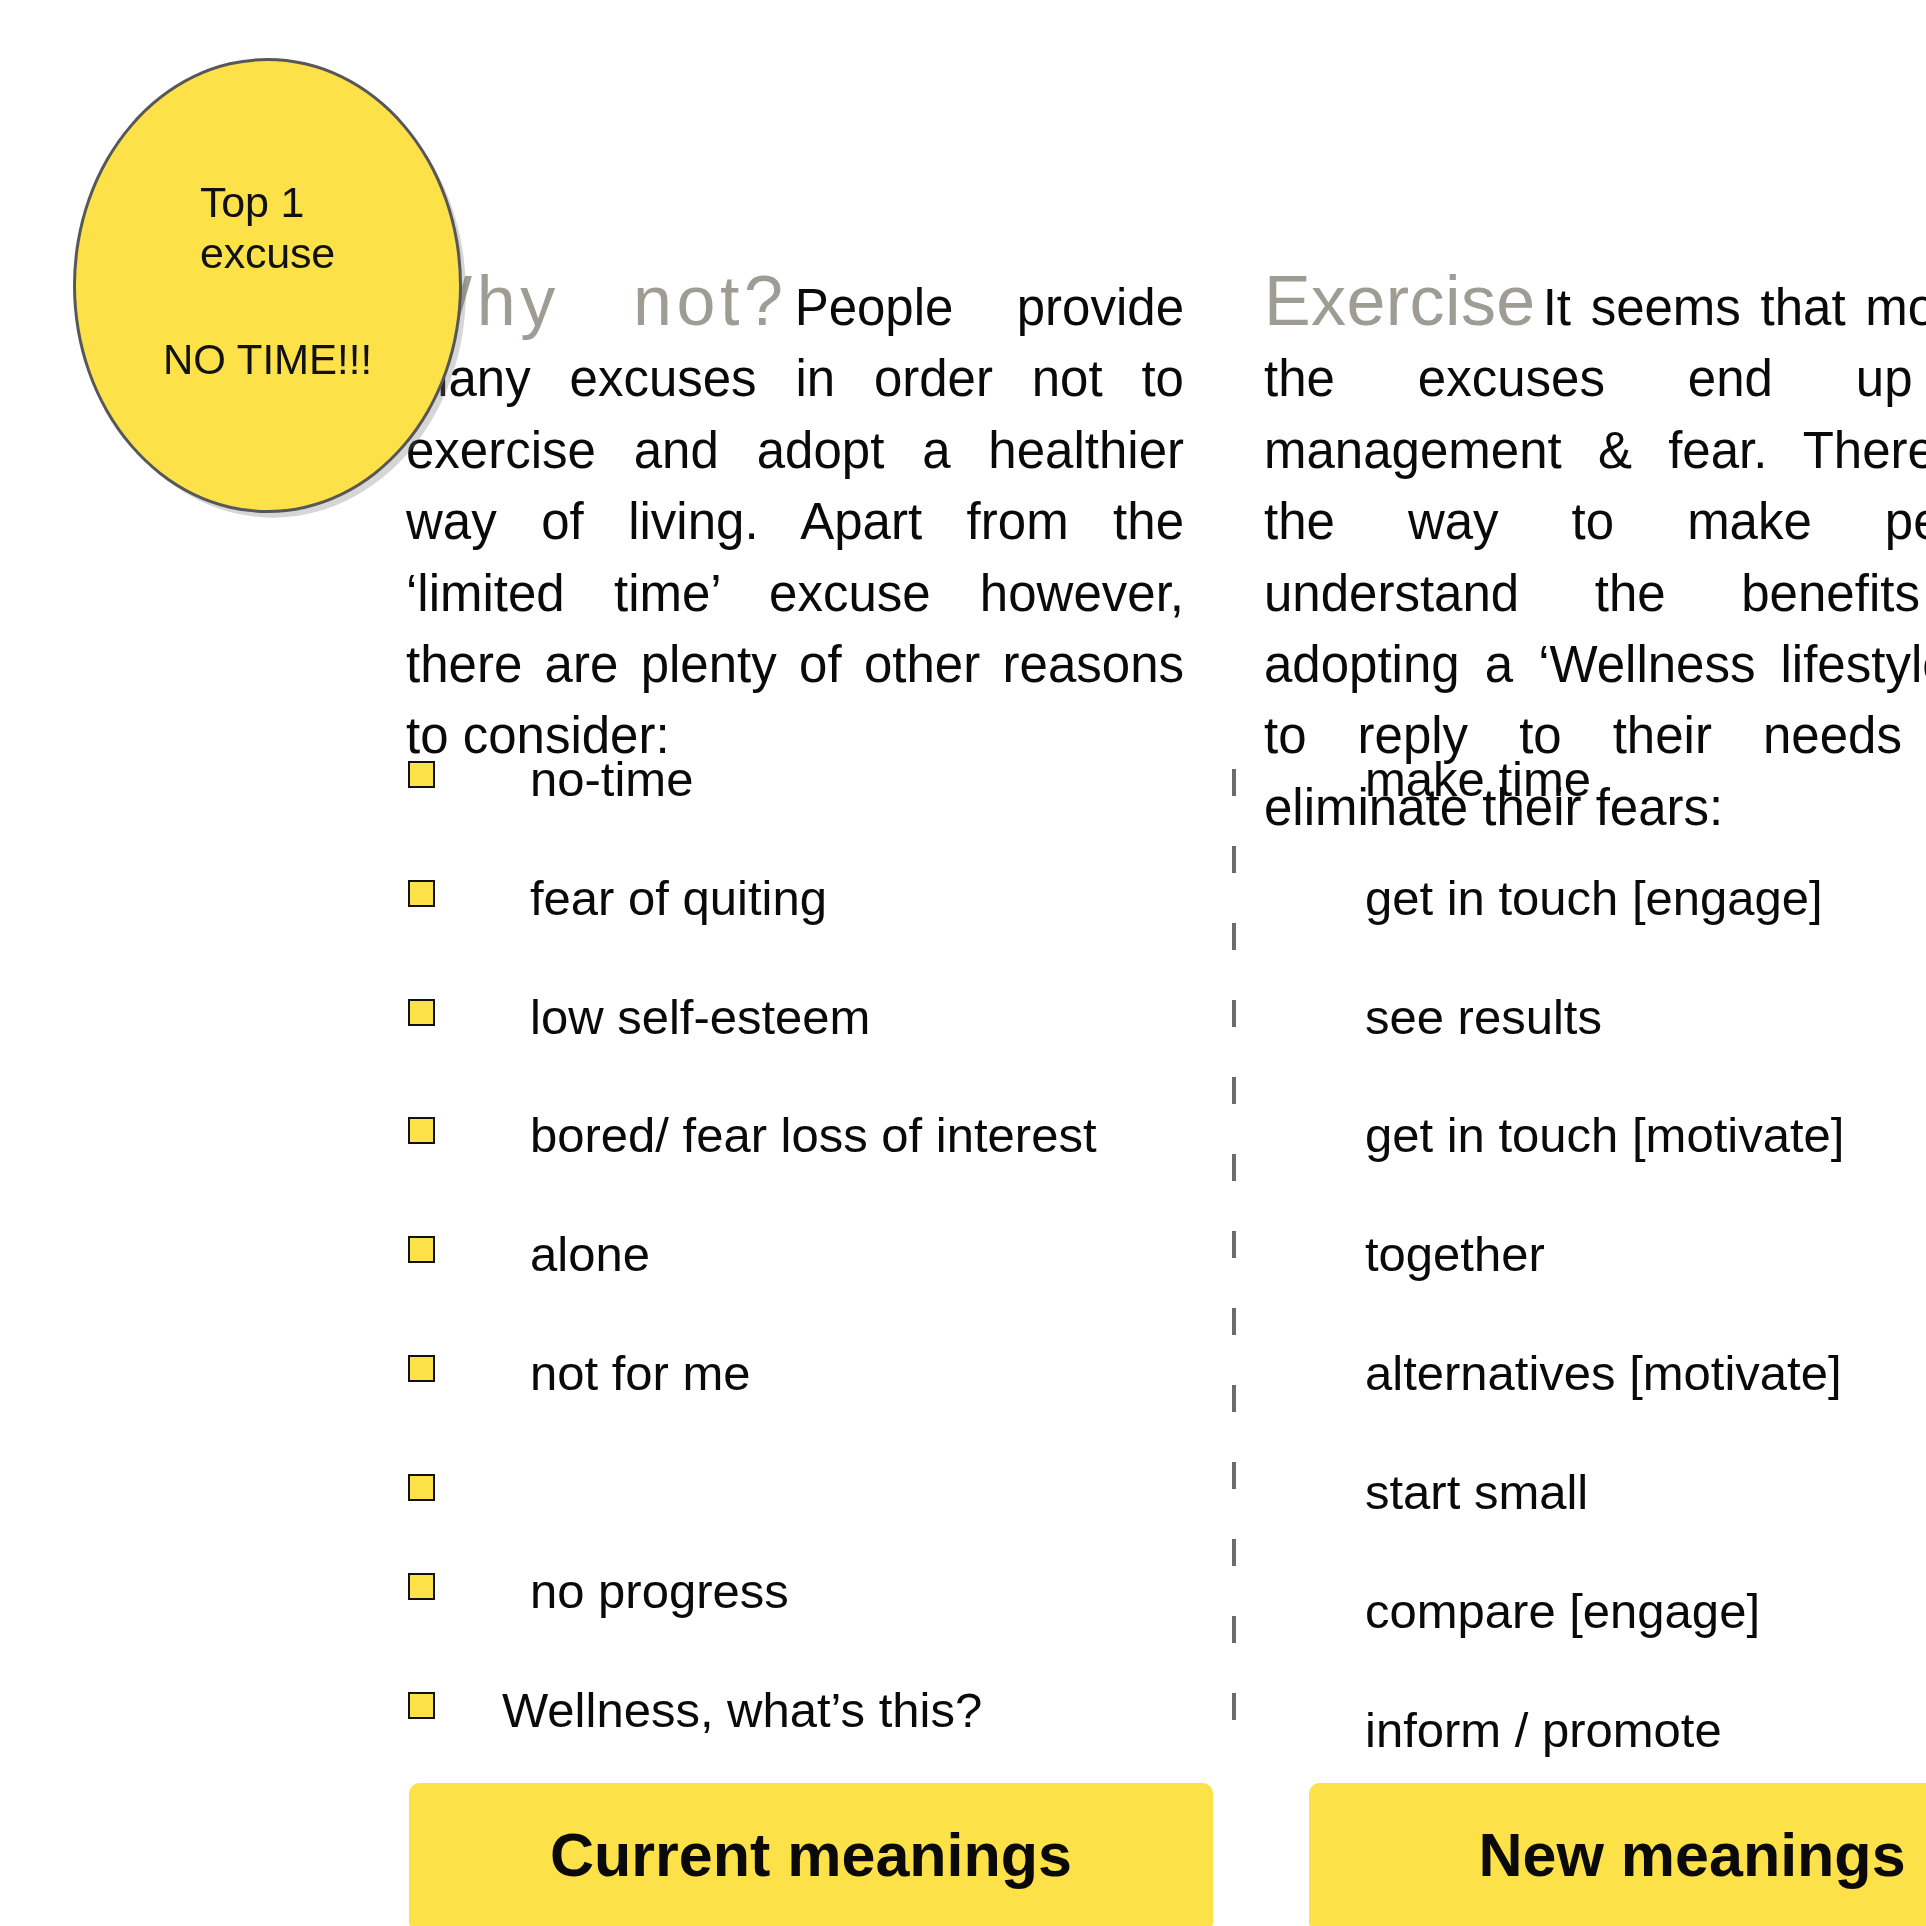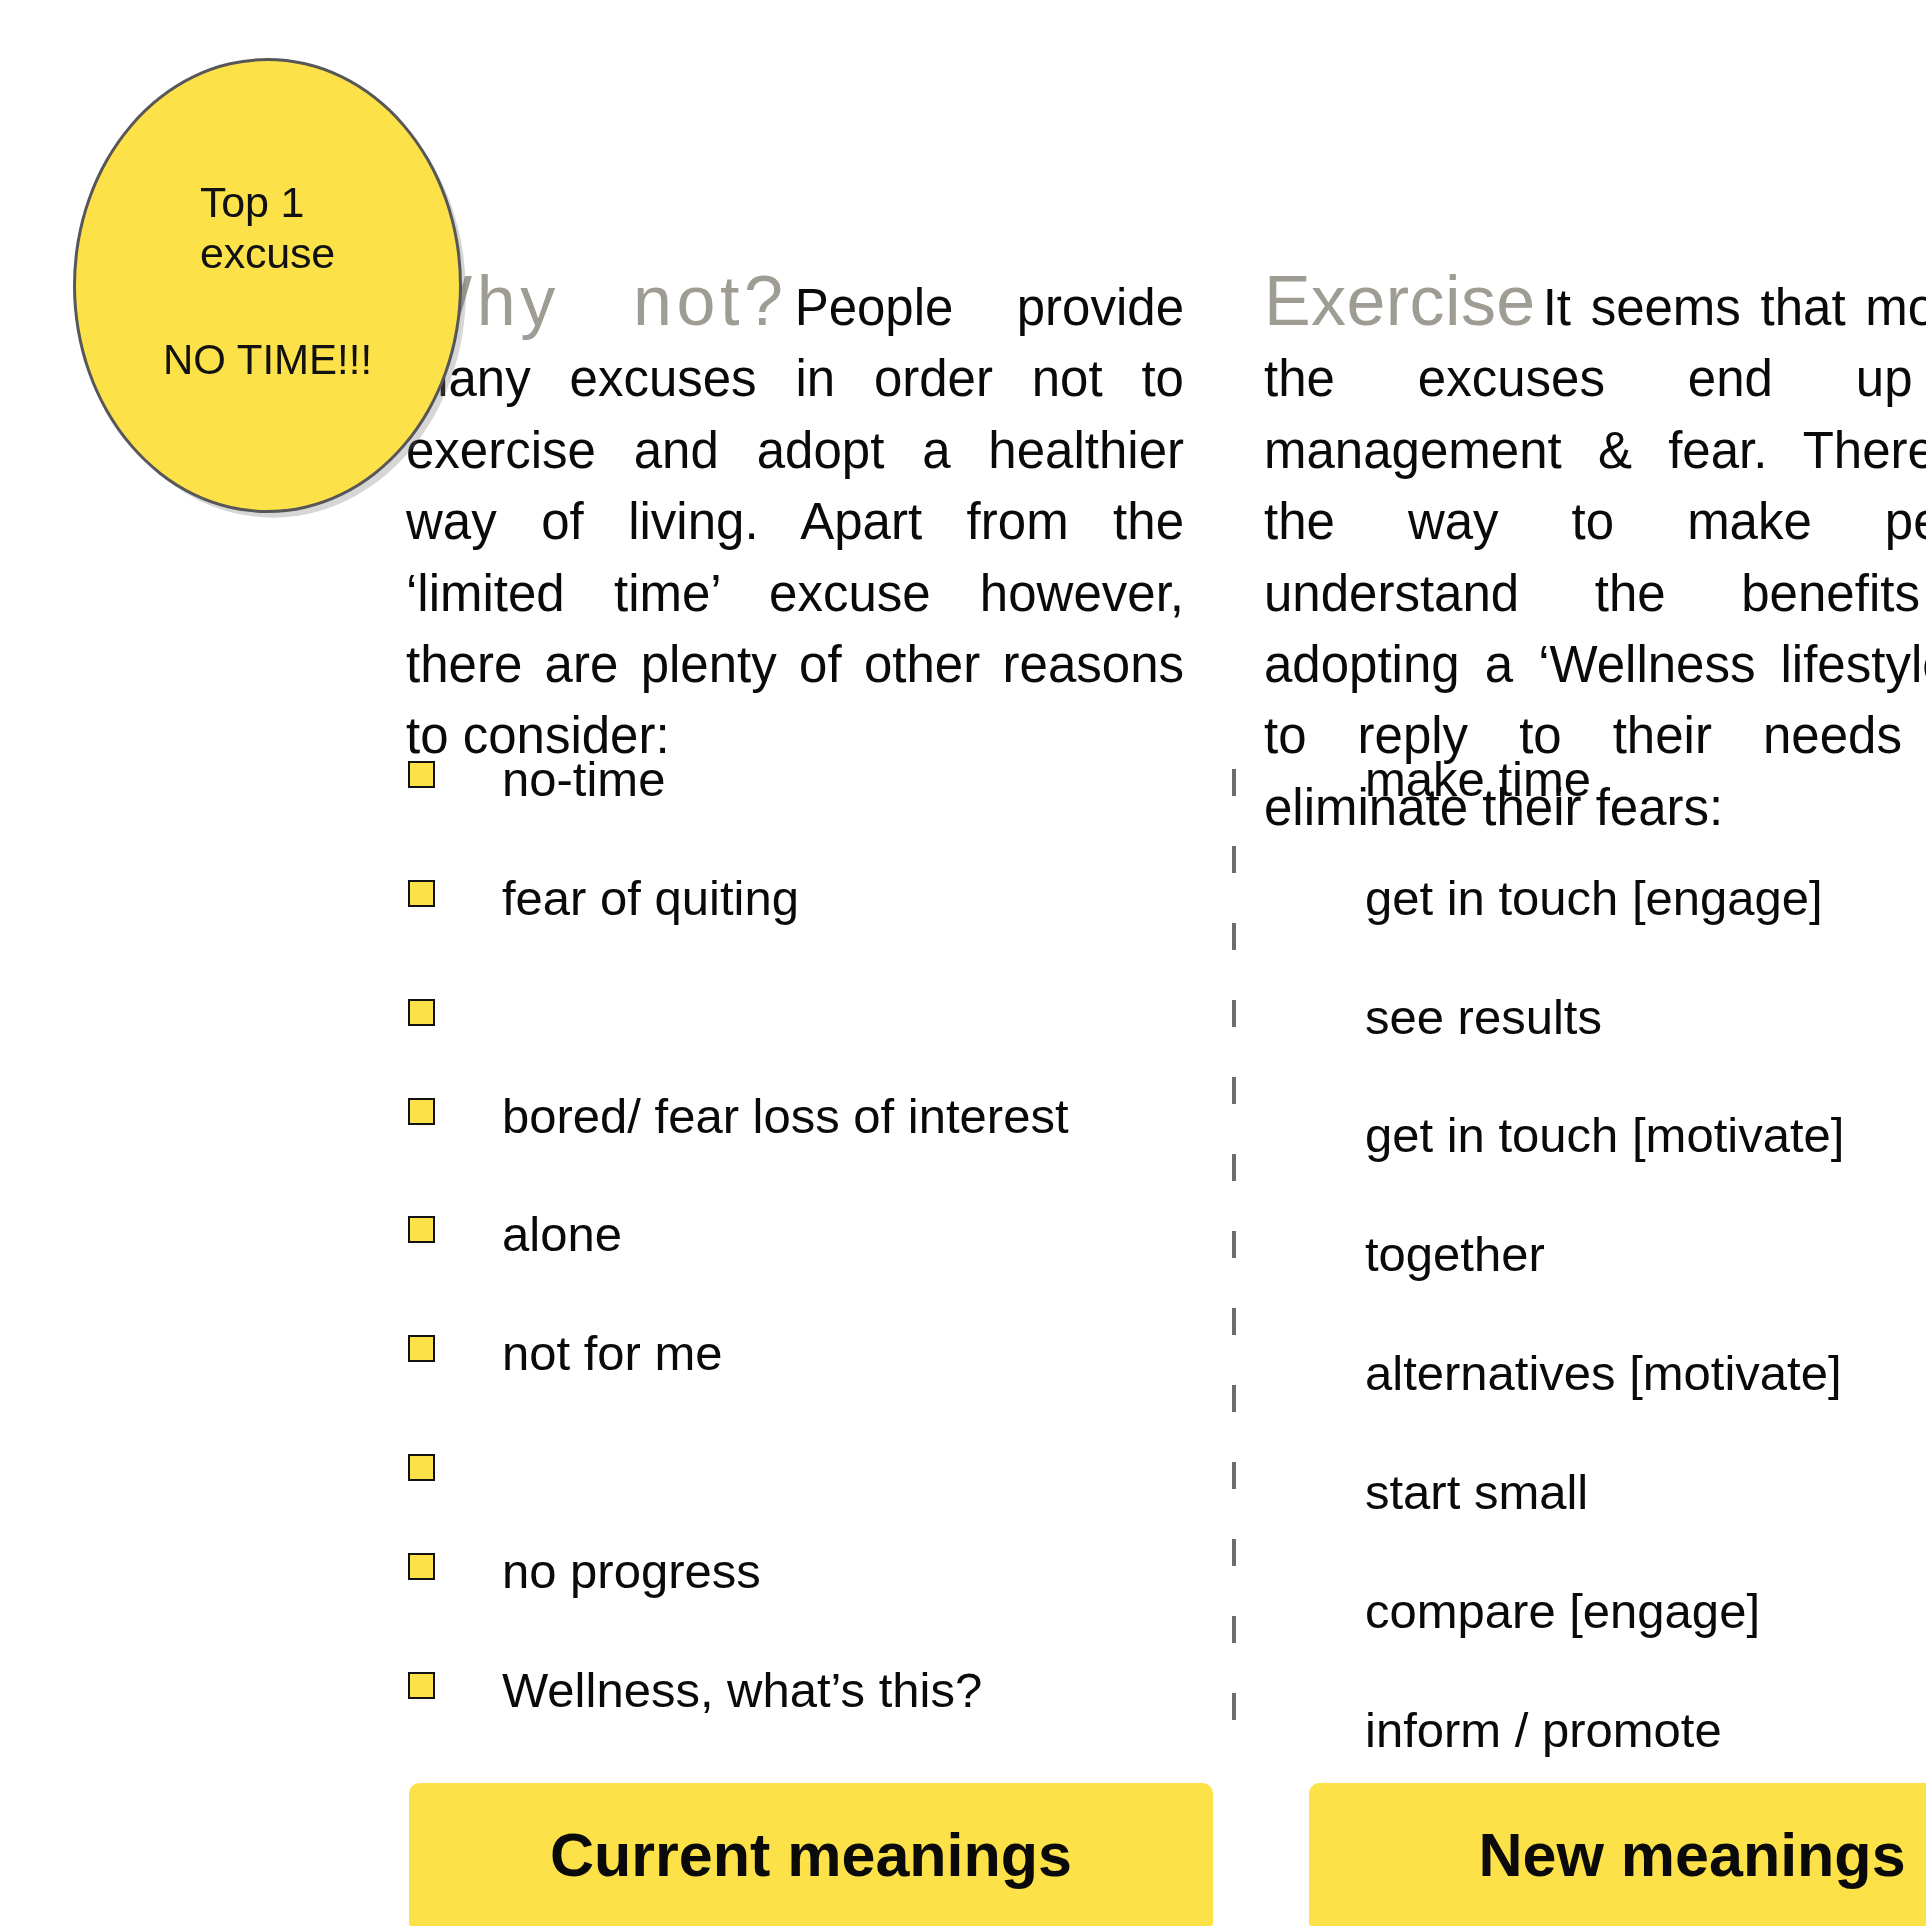--- a/index.html
+++ b/index.html
@@ -108,21 +108,21 @@
     width: 27px;
     height: 27px;
     background: #FCE149;
     border: 2.7px solid #111111;
     margin-top: 10px;
     margin-right: 67px;
   }
   .item-text { flex: 1 1 auto; }
 
   
-  .sp-1 { margin-bottom: 62px; }   
+  .sp-1 { margin-bottom: 62px; gap: 28px; }   
 
   
   .lc-2 .item { padding-left: 96px; }
 
   
   .sep {
     position: absolute;
     top: 769px;
     width: 3.5px;
     height: 955px;
@@ -201,20 +201,21 @@
         <div class="item sp-1">
             <span class="bullet"></span>
             <span class="item-text">no-time</span>
           </div>
         <div class="item sp-1">
             <span class="bullet"></span>
             <span class="item-text">fear of quiting</span>
           </div>
         <div class="item sp-1">
             <span class="bullet"></span>
+            <span class="item-text">low self-esteem</span>
           </div>
         <div class="item sp-1">
             <span class="bullet"></span>
             <span class="item-text">bored/ fear loss of interest</span>
           </div>
         <div class="item sp-1">
             <span class="bullet"></span>
             <span class="item-text">alone</span>
           </div>
         <div class="item sp-1">

